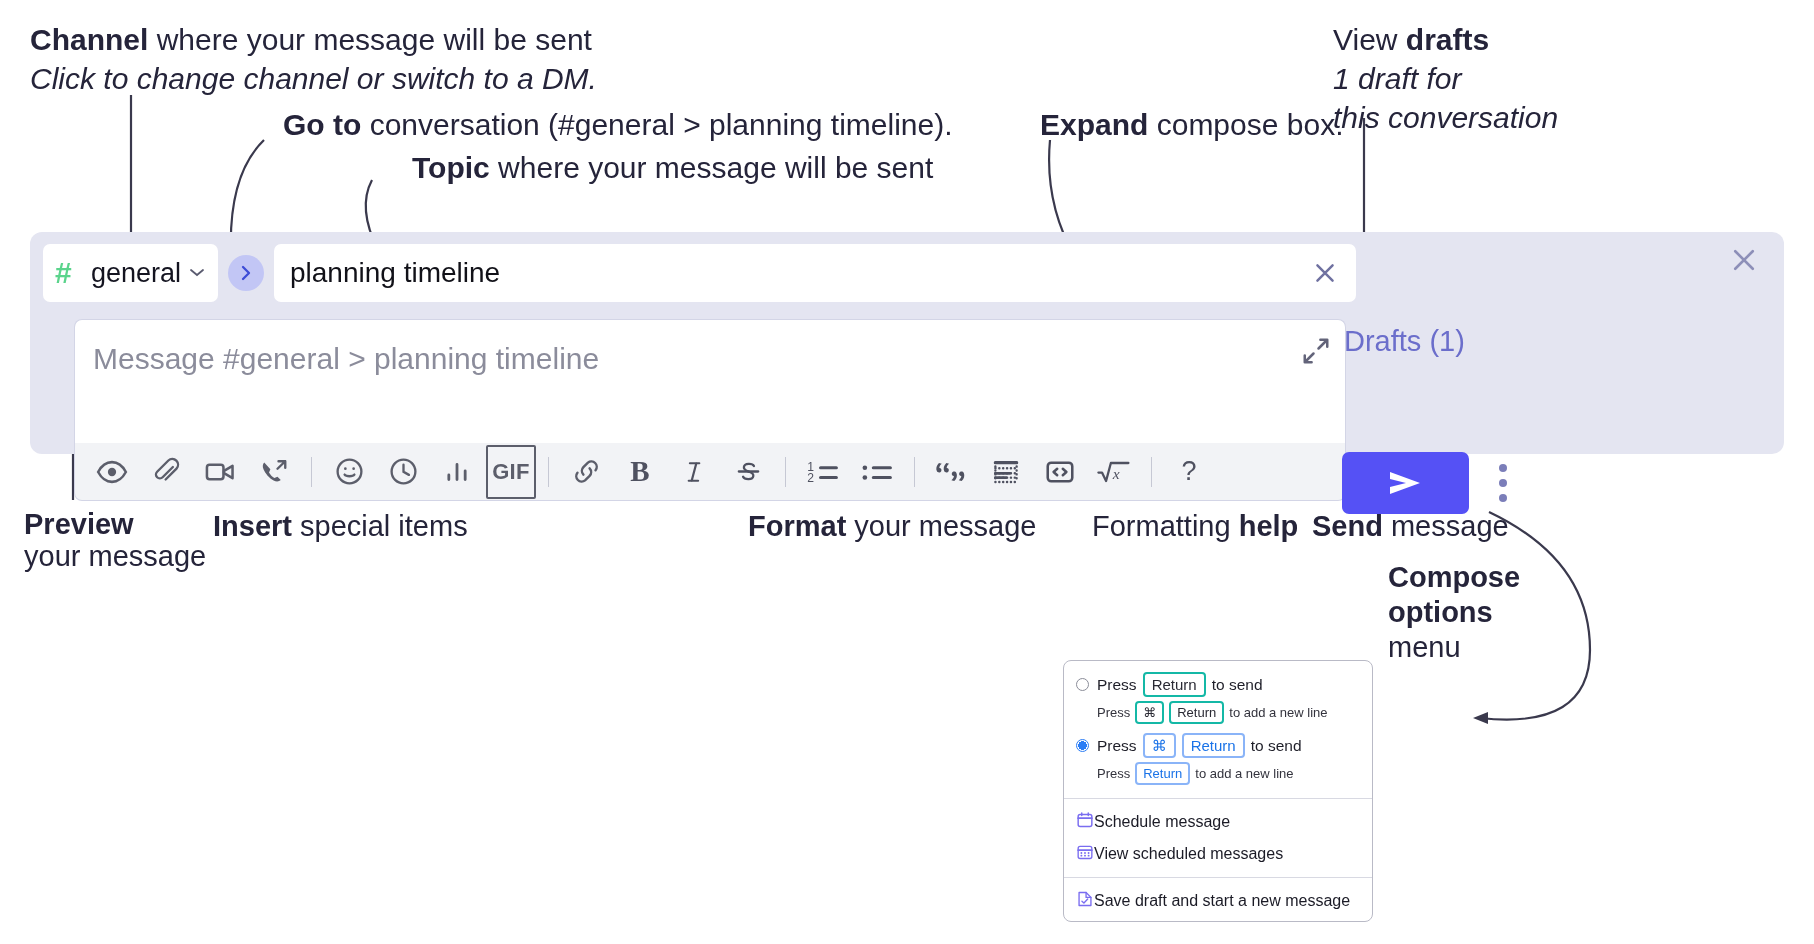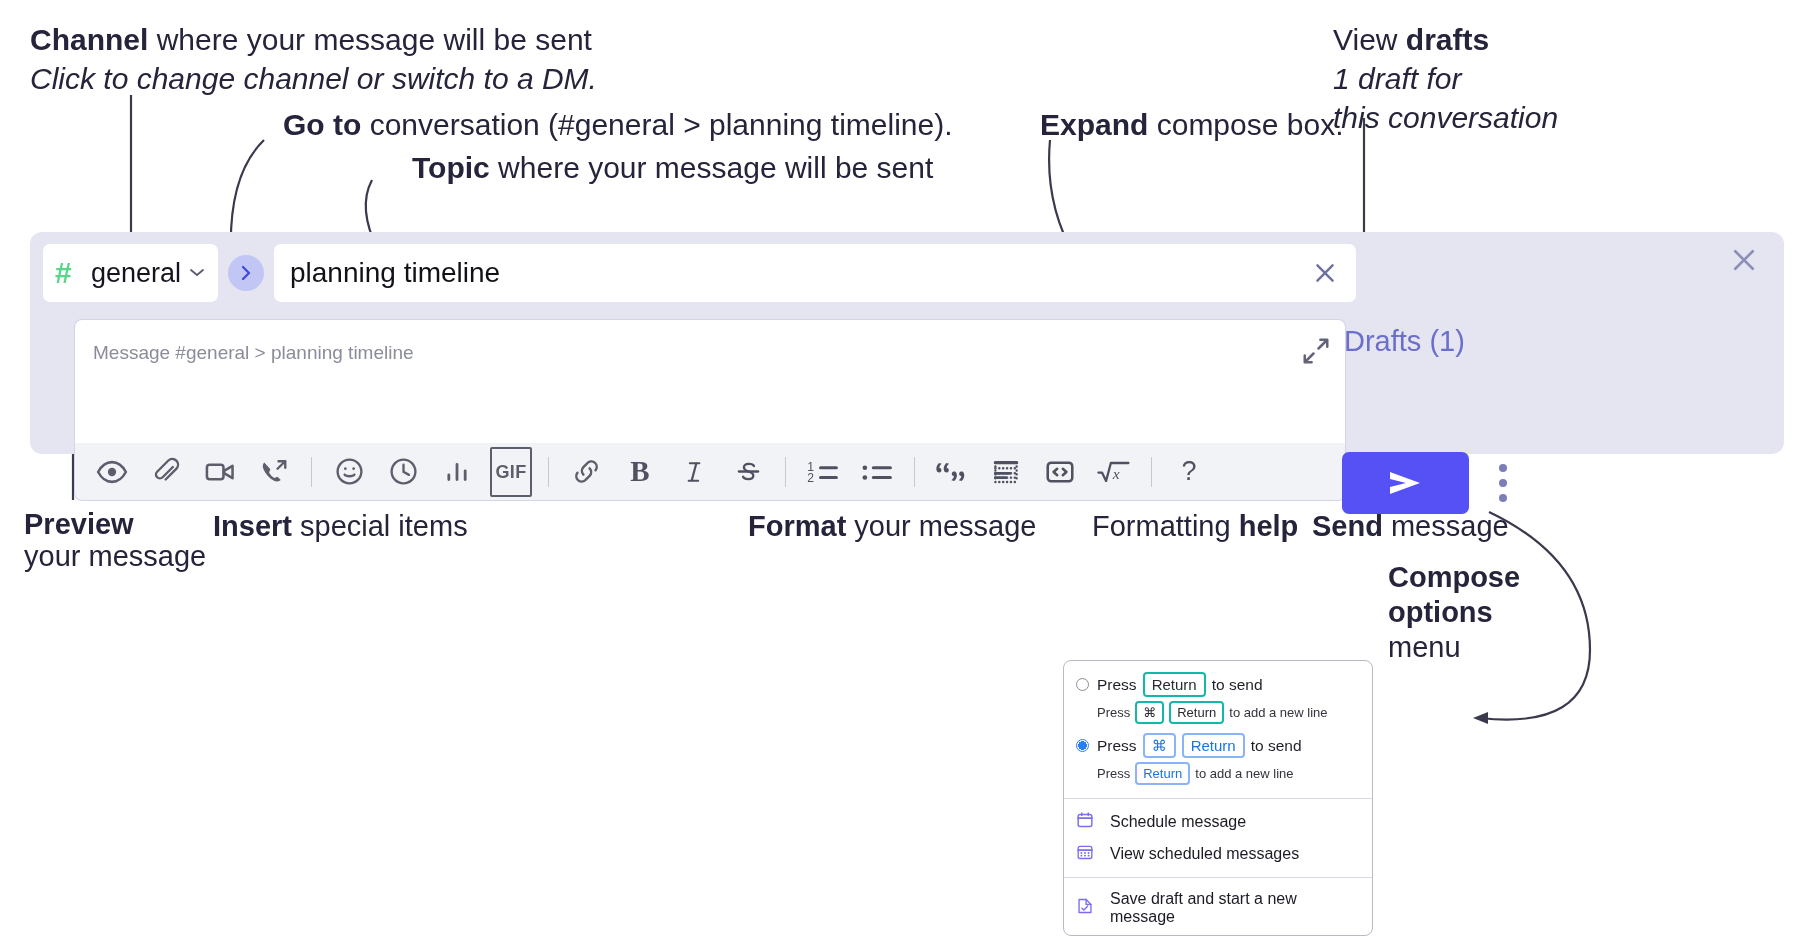--- a/index.html
+++ b/index.html
@@ -71,35 +71,35 @@
     width: 34px; height: 34px; display: flex; align-items: center; justify-content: center;
     color: #6f71a0;
   }
 
   
   #editor {
     position: absolute; left: 44px; top: 87px; width: 1272px; height: 124px;
     background: #ffffff; border-radius: 8px 8px 0 0;
     border: 1px solid #d3d5e6; border-bottom: none;
   }
-  .ph { position: absolute; left: 18px; top: 22px; font-size: 19px; color: #8b8c9b; }
+  .ph { position: absolute; left: 18px; top: 22px; font-size: 30px; color: #8b8c9b; }
   .expand-icon { position: absolute; right: 14px; top: 16px; width: 30px; height: 30px; color: #63647a; }
 
   
   #toolbar {
     position: absolute; left: 44px; top: 211px; width: 1272px; height: 58px;
     background: #f2f3f6; border: 1px solid #d3d5e6; border-top: none;
     border-radius: 0 0 8px 8px;
     display: flex; align-items: center; padding-left: 10px; gap: 0;
   }
   .tb { width: 54px; height: 46px; display: flex; align-items: center; justify-content: center; color: #5c5e6b; }
   .tb svg { display: block; }
   .tb-sep { width: 1px; height: 30px; background: #c6c8d4; margin: 0 10px; }
   .gifbox {
-    border: 2.4px solid #5c5e6b; border-radius: 2px; font-size: 18px; font-weight: 700;
+    border: 2.4px solid #5c5e6b; border-radius: 2px; font-size: 22px; font-weight: 700;
     padding: 14px 4px; letter-spacing: .3px; line-height: 1;
   }
   .qmark { font-size: 27px; font-weight: 400; color: #4f5160; }
 
   
   #drafts-link { position: absolute; left: 1344px; top: 325px; font-size: 29px; color: #6b6ecb; }
   #send-btn {
     position: absolute; left: 1342px; top: 452px; width: 127px; height: 62px;
     background: #5551f5; border-radius: 7px;
     display: flex; align-items: center; justify-content: center;
@@ -123,21 +123,21 @@
   .opt-main { font-size: 15.5px; color: #1e1e28; display: flex; align-items: center; gap: 6px; }
   .opt-sub  { font-size: 13px; color: #33333d; display: flex; align-items: center; gap: 5px;
               padding: 1px 12px 6px 33px; }
   kbd {
     font-family: "Liberation Sans", sans-serif; font-size: 13px; line-height: 1;
     border: 2px solid #14b8a6; border-radius: 4px; padding: 3px 6px; color: #2a2a34; background: #fff;
   }
   .opt-main kbd { font-size: 15px; padding: 3px 7px; }
   kbd.blue { border-color: #8ab4f8; color: #1a73e8; }
   .menu-div { height: 1px; background: #d8d9e2; margin: 7px 0; }
-  .menu-item { display: flex; align-items: center; gap: 16px; padding: 5px 12px; font-size: 16px; color: #1b1b26; }
+  .menu-item { display: flex; align-items: center; gap: 0; padding: 5px 12px; font-size: 16px; color: #1b1b26; }
   .menu-item svg { flex: none; }
 </style>
 </head>
 <body>
 
 <div id="stage">
 
   <svg id="lines" viewBox="0 0 1814 944" xmlns="http://www.w3.org/2000/svg">
     <g fill="none" stroke="#3a394d" stroke-width="2.2">
 

